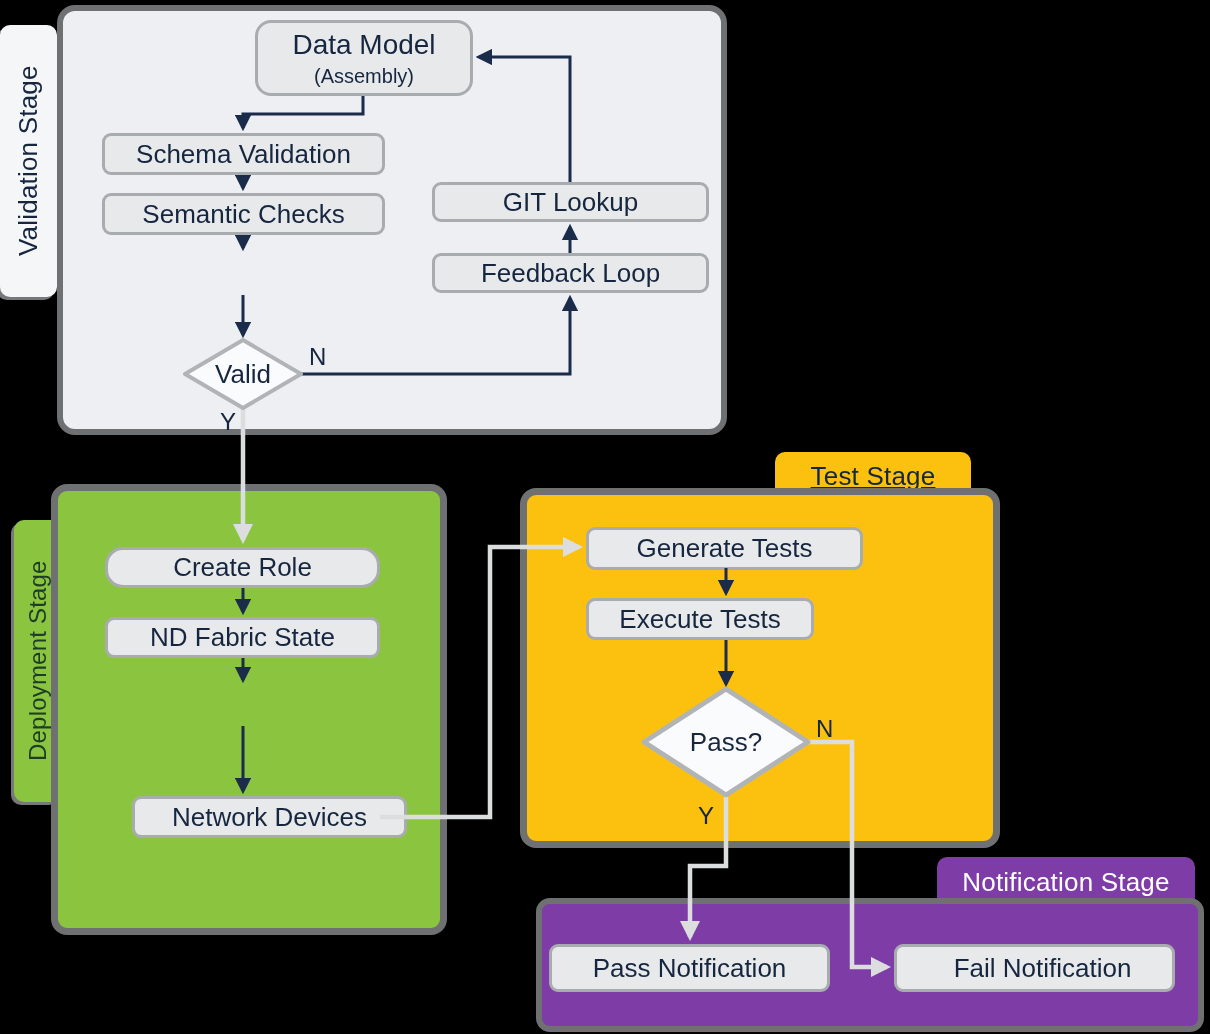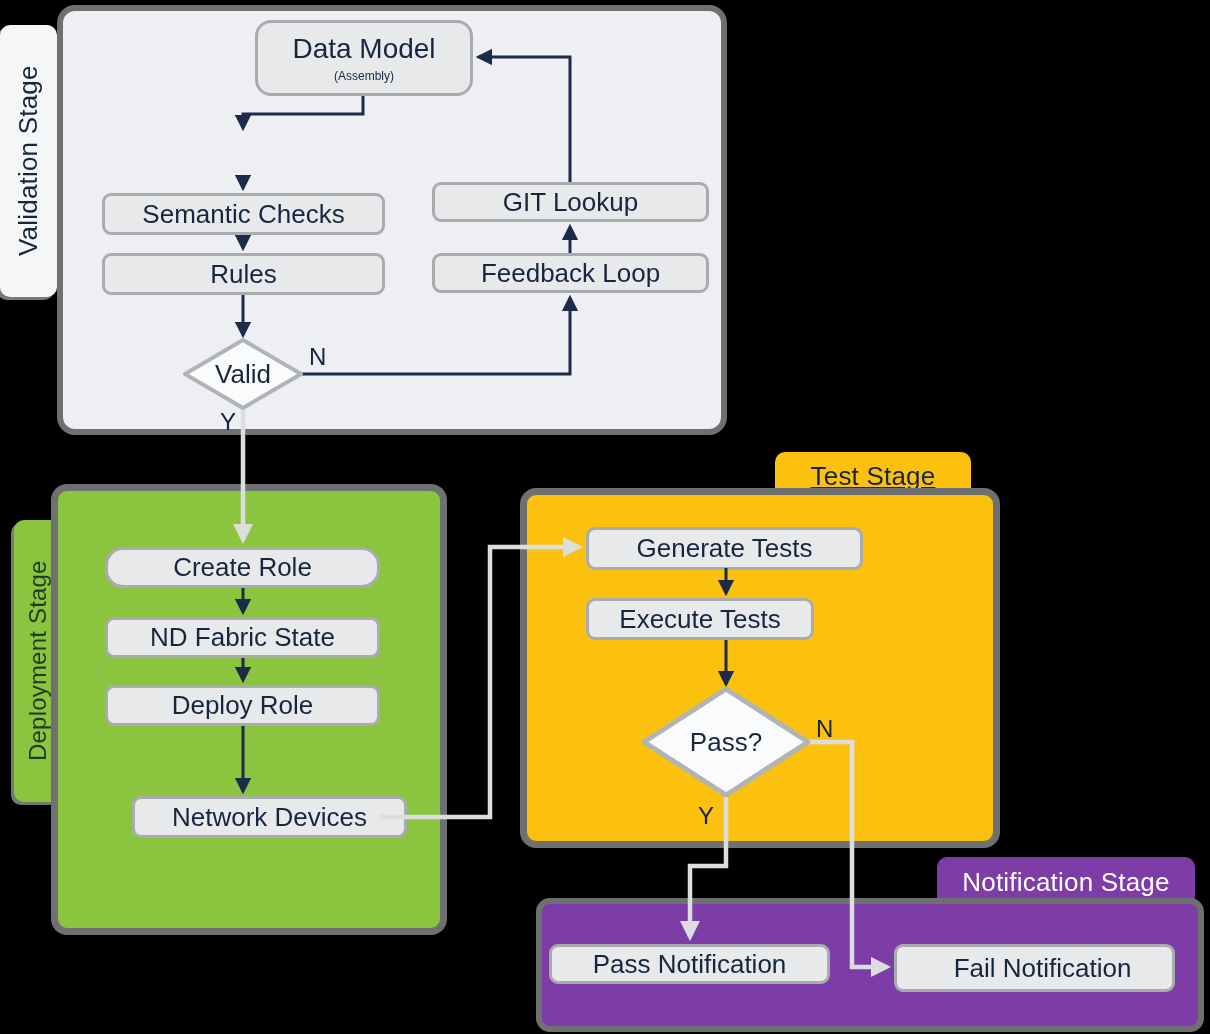--- a/index.html
+++ b/index.html
@@ -27,21 +27,21 @@
   .tab.deployment-tab{left:14px;top:520px;width:48px;height:282px;background:var(--deployment-green);
        border-radius:10px;color:var(--deployment-tab-text);font-size:24px;}
   .tab.test-tab{left:775px;top:452px;width:196px;height:48px;background:var(--test-yellow);
        border-radius:10px 10px 6px 6px;color:var(--text-navy);text-decoration:underline;}
   .tab.notification-tab{left:937px;top:857px;width:258px;height:50px;background:var(--notification-purple);
        border-radius:10px 10px 6px 6px;color:var(--tab-text-light);}
 
   .node{position:absolute;box-sizing:border-box;z-index:20;background:var(--node-fill);
         border:3px solid var(--node-border);border-radius:9px;display:flex;flex-direction:column;
         align-items:center;justify-content:center;font-size:26px;color:var(--text-navy);text-align:center;}
-  .node .sub{font-size:12px;margin-top:4px;}
+  .node .sub{font-size:20px;margin-top:4px;}
   .node.big{border-radius:16px;font-size:28px;}
 
   #connectors{position:absolute;left:0;top:0;z-index:30;pointer-events:none;}
   .c-navy{stroke:var(--connector-navy);stroke-width:3;fill:none;}
   .c-gray{stroke:var(--connector-gray);stroke-width:4.5;fill:none;}
   .mk-n{fill:var(--connector-navy);}
   .mk-g{fill:var(--connector-gray);}
   .diamond{fill:var(--diamond-fill);stroke:var(--diamond-border);stroke-width:5;stroke-linejoin:round;}
   .svg-label{font-family:"Liberation Sans",sans-serif;font-size:26px;fill:var(--text-navy);}
   .branch-label{font-family:"Liberation Sans",sans-serif;font-size:24px;fill:var(--text-navy);}
@@ -58,34 +58,33 @@
 
   <div class="panel validation"></div>
   <div class="panel deployment"></div>
   <div class="panel test"></div>
   <div class="panel notification"></div>
 
   <div class="node big" style="left:255px;top:20px;width:218px;height:76px;">
     <div>Data Model</div>
     <div class="sub">(Assembly)</div>
   </div>
+  <div class="node" style="left:102px;top:133px;width:283px;height:42px;">Schema Validation</div>
   <div class="node" style="left:102px;top:193px;width:283px;height:42px;">Semantic Checks</div>
-  <div class="node" style="left:102px;top:253px;width:283px;height:42px;">Rules</div>
   <div class="node" style="left:432px;top:182px;width:277px;height:40px;">GIT Lookup</div>
   <div class="node" style="left:432px;top:253px;width:277px;height:40px;">Feedback Loop</div>
 
   <div class="node" style="left:105px;top:547px;width:275px;height:41px;border-radius:18px;">Create Role</div>
   <div class="node" style="left:105px;top:617px;width:275px;height:41px;">ND Fabric State</div>
-  <div class="node" style="left:105px;top:685px;width:275px;height:41px;">Deploy Role</div>
   <div class="node" style="left:105px;top:796px;width:275px;height:42px;margin-left:27px;">Network Devices</div>
 
   <div class="node" style="left:586px;top:527px;width:277px;height:43px;">Generate Tests</div>
   <div class="node" style="left:586px;top:598px;width:228px;height:42px;">Execute Tests</div>
 
-  <div class="node" style="left:549px;top:944px;width:281px;height:40px;">Pass Notification</div>
+  <div class="node" style="left:549px;top:944px;width:281px;height:48px;">Pass Notification</div>
   <div class="node" style="left:894px;top:944px;width:281px;height:48px;padding-left:16px;">Fail Notification</div>
 
   <svg id="connectors" width="1210" height="1034" viewBox="0 0 1210 1034">
     <defs>
       <marker id="arrN" viewBox="0 0 10 10" refX="8" refY="5" markerWidth="5.5" markerHeight="5.5" orient="auto-start-reverse">
         <path class="mk-n" d="M0,0 L10,5 L0,10 z"></path>
       </marker>
       <marker id="arrG" viewBox="0 0 10 10" refX="8" refY="5" markerWidth="4.5" markerHeight="4.5" orient="auto-start-reverse">
         <path class="mk-g" d="M0,0 L10,5 L0,10 z"></path>
       </marker>

